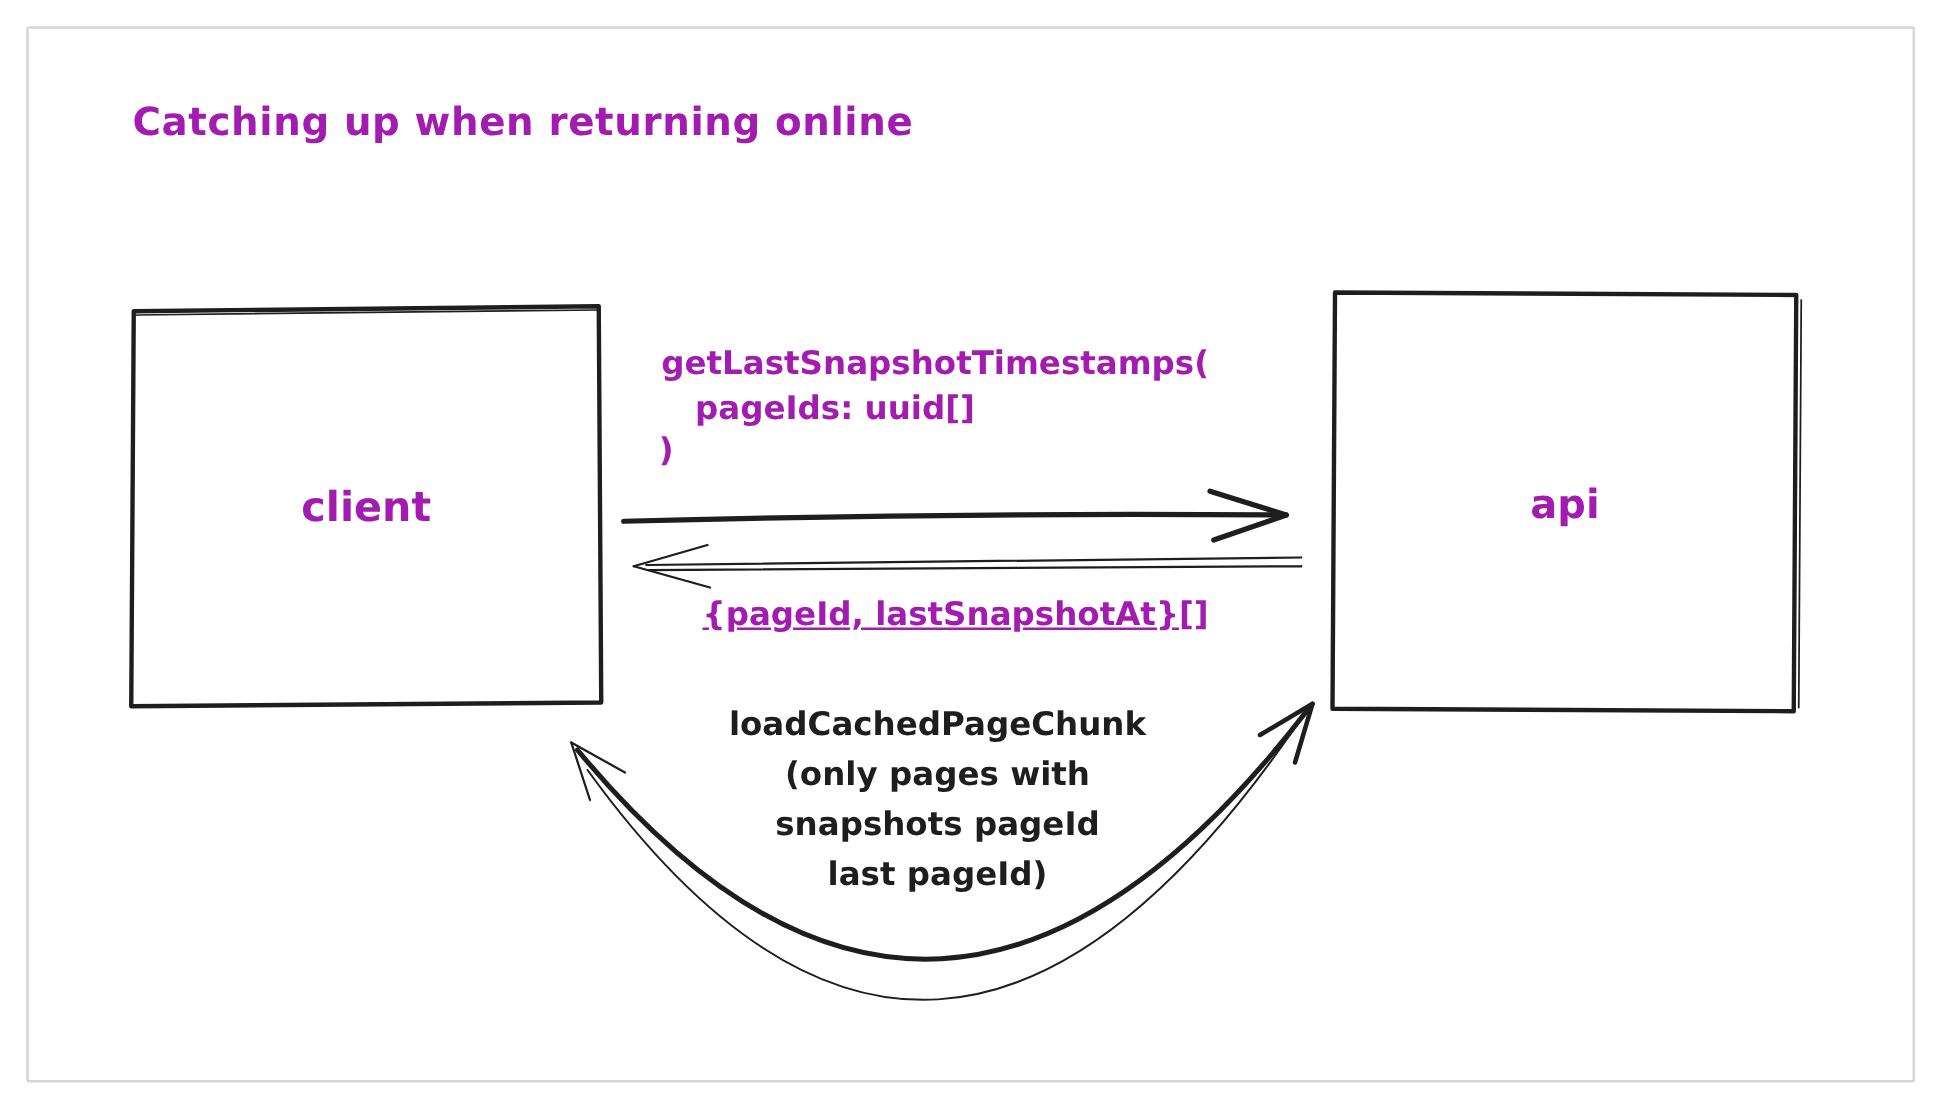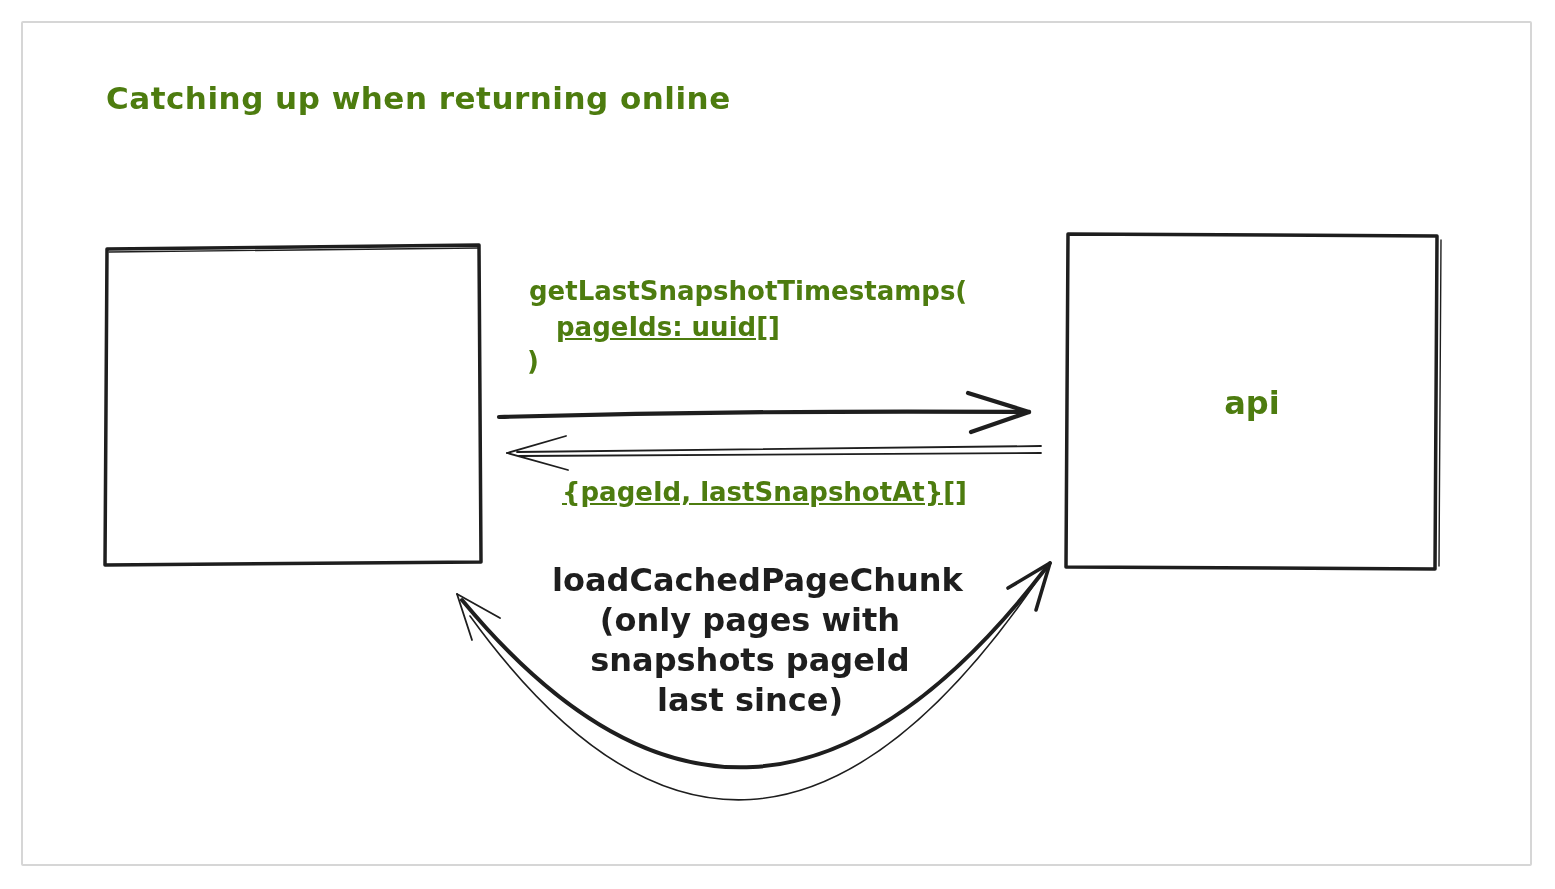--- a/index.html
+++ b/index.html
@@ -34,21 +34,21 @@
     top: 0;
   }
   svg.diagram path, svg.diagram line {
     fill: none;
     stroke: #1e1e1e;
     stroke-linecap: round;
     stroke-linejoin: round;
   }
   .label {
     position: absolute;
-    color: #4d7c0f;
+    color: #a21caf;
     white-space: nowrap;
   }
   .title {
     left: 106px;
     top: 80px;
     font-size: 31px;
     font-weight: 600;
     letter-spacing: 0.5px;
   }
   .node-label {
@@ -65,31 +65,31 @@
     left: 1066px;
     top: 384px;
     width: 372px;
     font-size: 32px;
   }
   .msg {
     font-size: 26px;
     font-weight: 600;
   }
   .req-line1 { left: 529px; top: 276px; text-align: center; }
-  .req-line2 { left: 556px; top: 312px; text-decoration: underline; }
+  .req-line2 { left: 556px; top: 312px; }
   .req-line3 { left: 527px; top: 346px; }
   .resp      { left: 562px; top: 477px; text-decoration: underline; }
   .chunk {
     position: absolute;
     left: 552px;
     top: 560px;
     width: 396px;
     text-align: center;
     line-height: 40px;
-    font-size: 32px;
+    font-size: 26px;
     font-weight: 600;
     color: #1e1e1e;
   }
 </style>
 </head>
 <body>
 
 <div class="frame"></div>
 
 <div class="canvas">
@@ -126,29 +126,30 @@
       <path d="M 1050 563 L 1036 610" stroke-width="3.6"></path>
       <path d="M 1050 563 L 1008 588" stroke-width="3.6"></path>
 
       <path d="M 457 594 L 500 618" stroke-width="1.8"></path>
       <path d="M 457 594 L 472 640" stroke-width="1.8"></path>
     </g>
   </svg>
 
   <div class="label title">Catching up when returning online</div>
 
+  <div class="label node-label node-label-client">client</div>
 
   <div class="label node-label node-label-api">api</div>
 
   <div class="label msg req-line1">getLastSnapshotTimestamps(</div>
   <div class="label msg req-line2">pageIds: uuid[]</div>
   <div class="label msg req-line3">)</div>
 
   <div class="label msg resp">{pageId, lastSnapshotAt}[]</div>
 
   <div class="chunk">
     <div>loadCachedPageChunk</div>
     <div>(only pages with</div>
     <div>snapshots pageId</div>
-    <div>last since)</div>
+    <div>last pageId)</div>
   </div>
 
 </div>
 
 </body></html>

